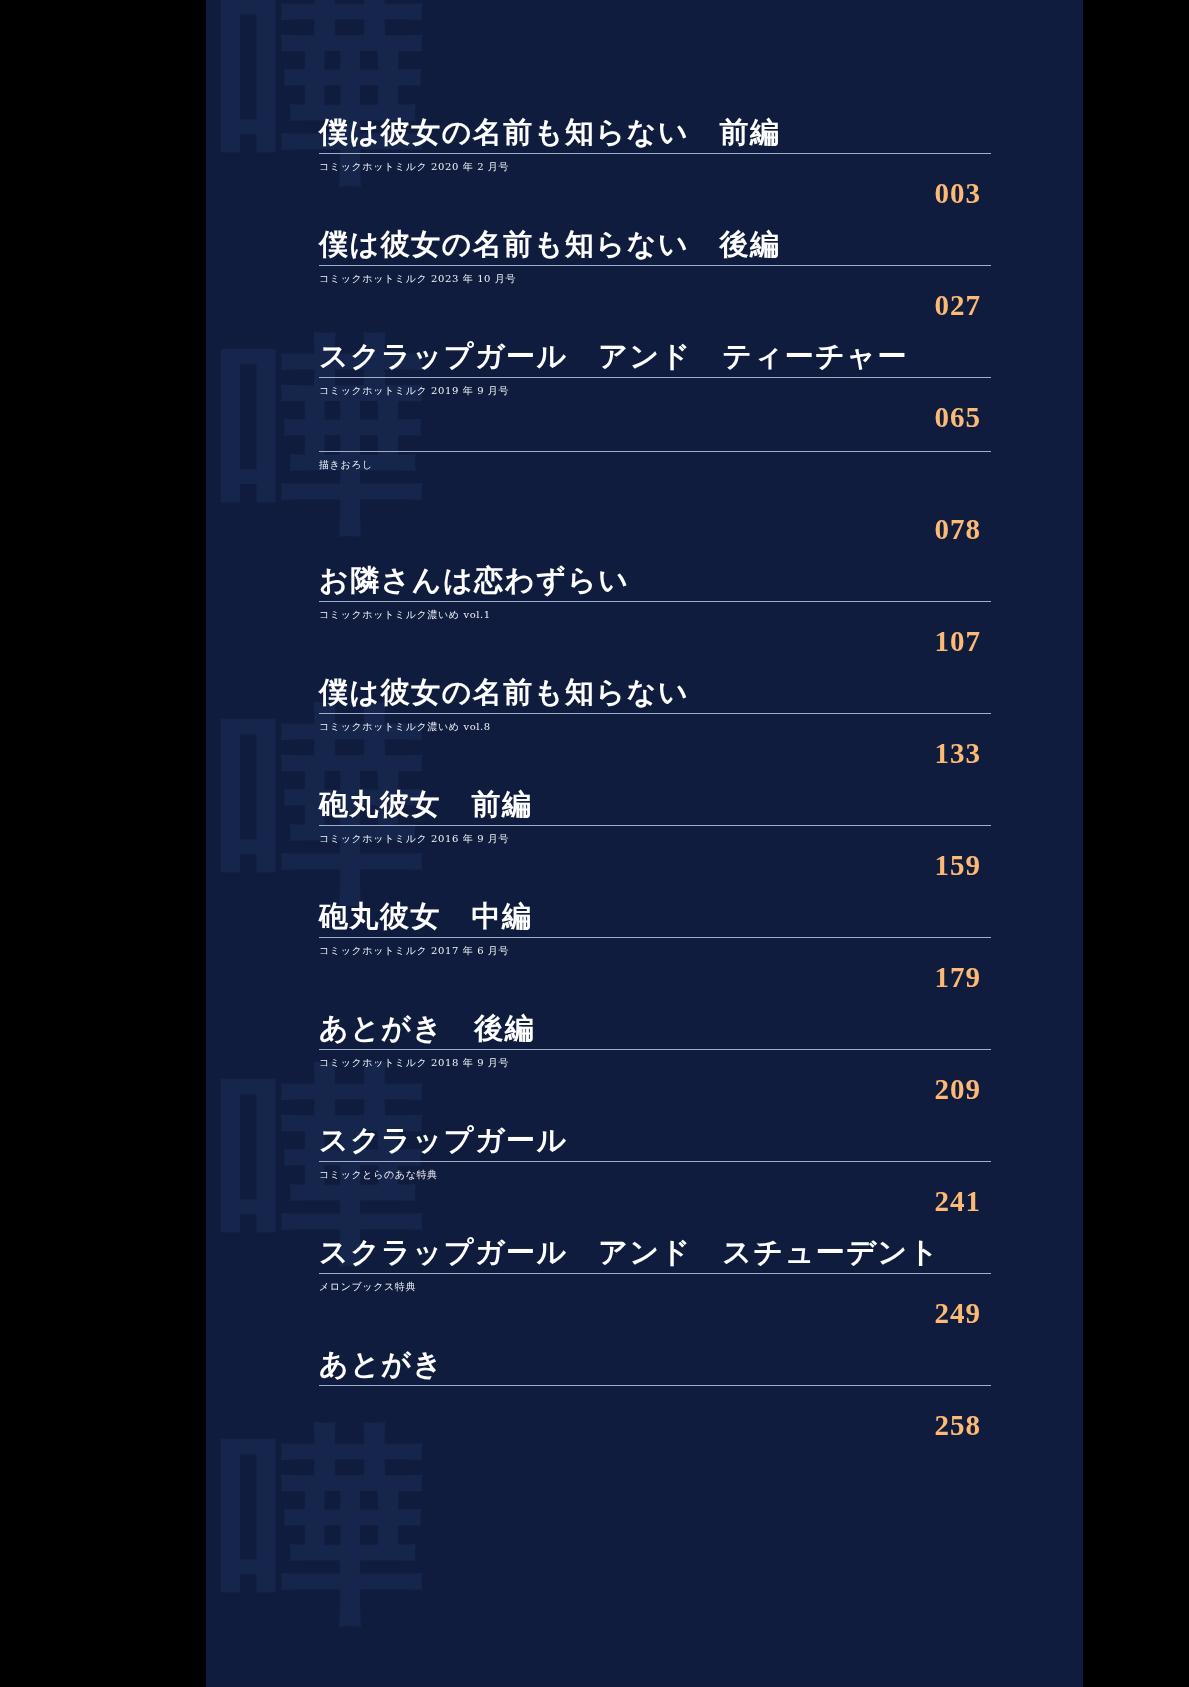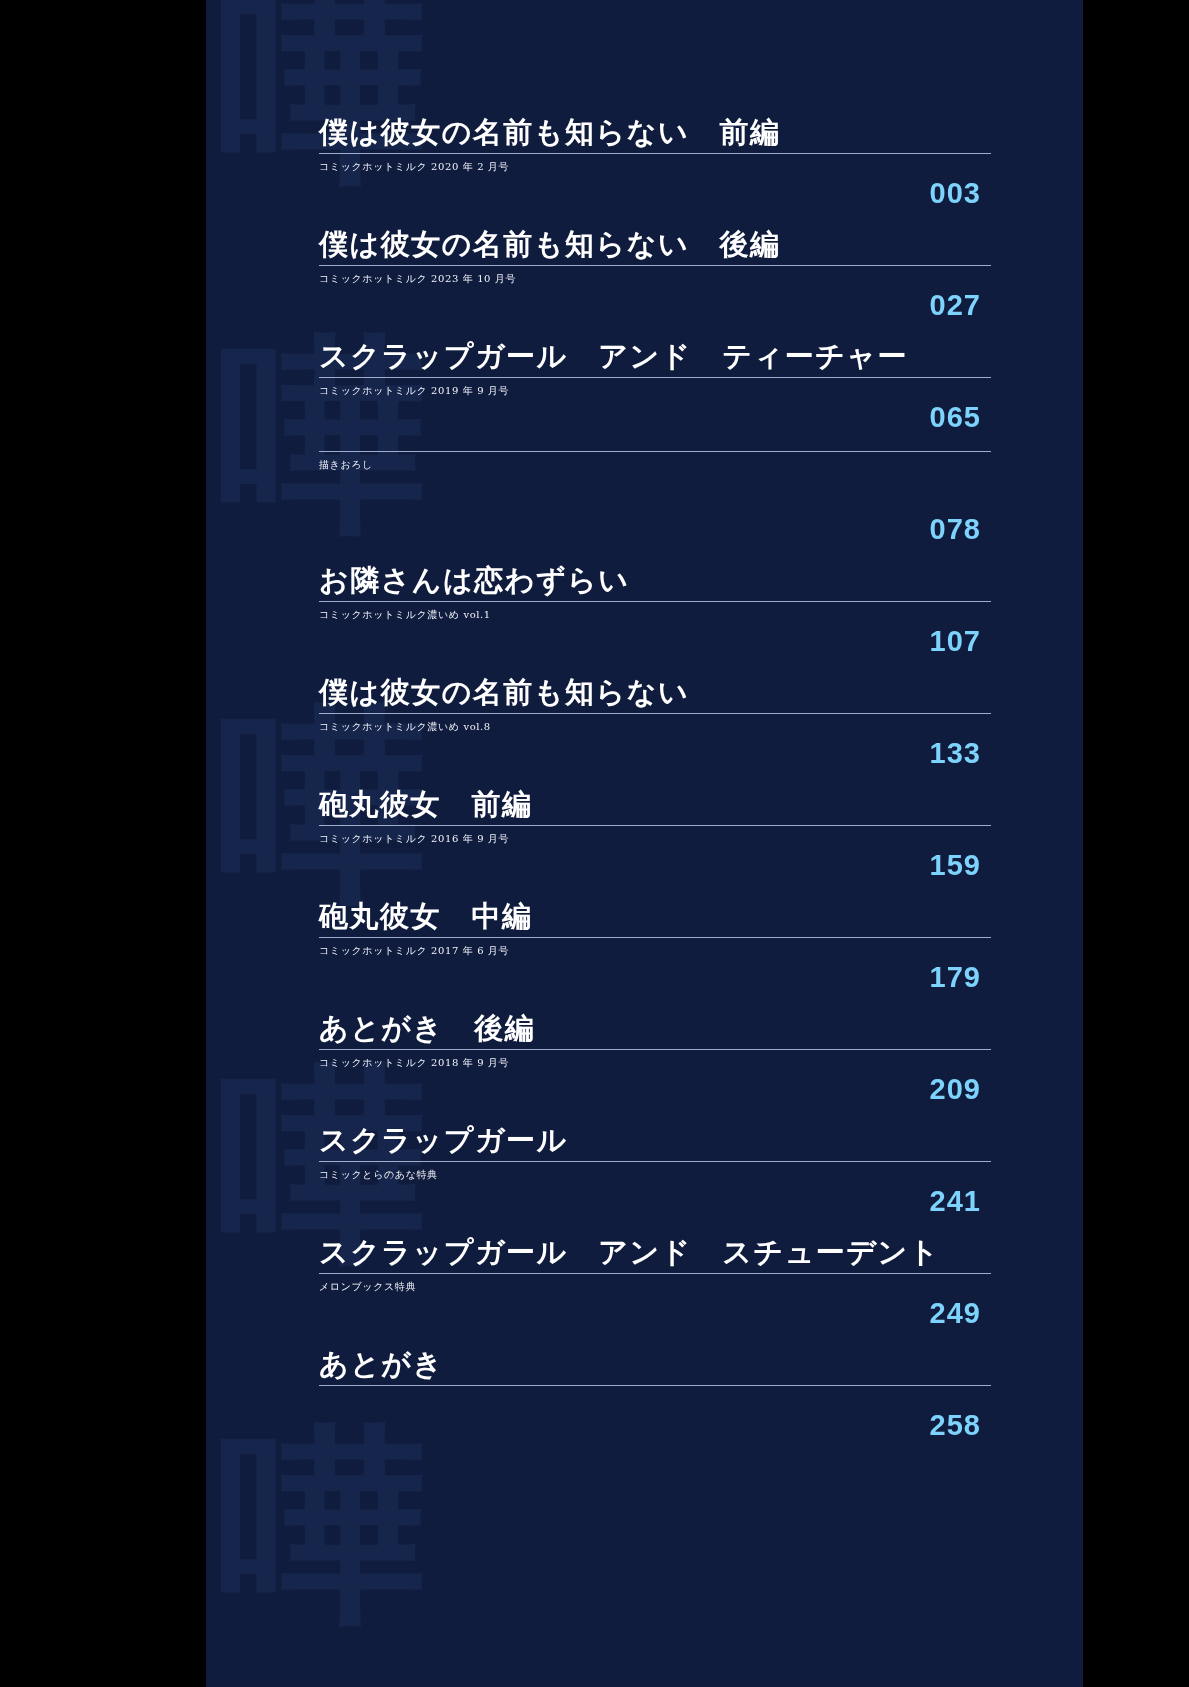--- a/index.html
+++ b/index.html
@@ -88,25 +88,25 @@
     letter-spacing: .6px;
     margin-top: 6px;
     font-family: "DejaVu Serif", serif;
     white-space: nowrap;
   }
 
   .entry .page {
     position: absolute;
     right: 10px;
     bottom: -4px;
-    color: #7dd3fc;
+    color: #fdba74;
     font-size: 29px;
     font-weight: 700;
     letter-spacing: 1px;
-    font-family: Liberation Sans, sans-serif;
+    font-family: Liberation Serif, serif;
   }
 
   
   .entry.no-meta .meta { visibility: hidden; }
 </style>
 </head>
 <body>
 
 <div id="page">
   <div id="panel">

